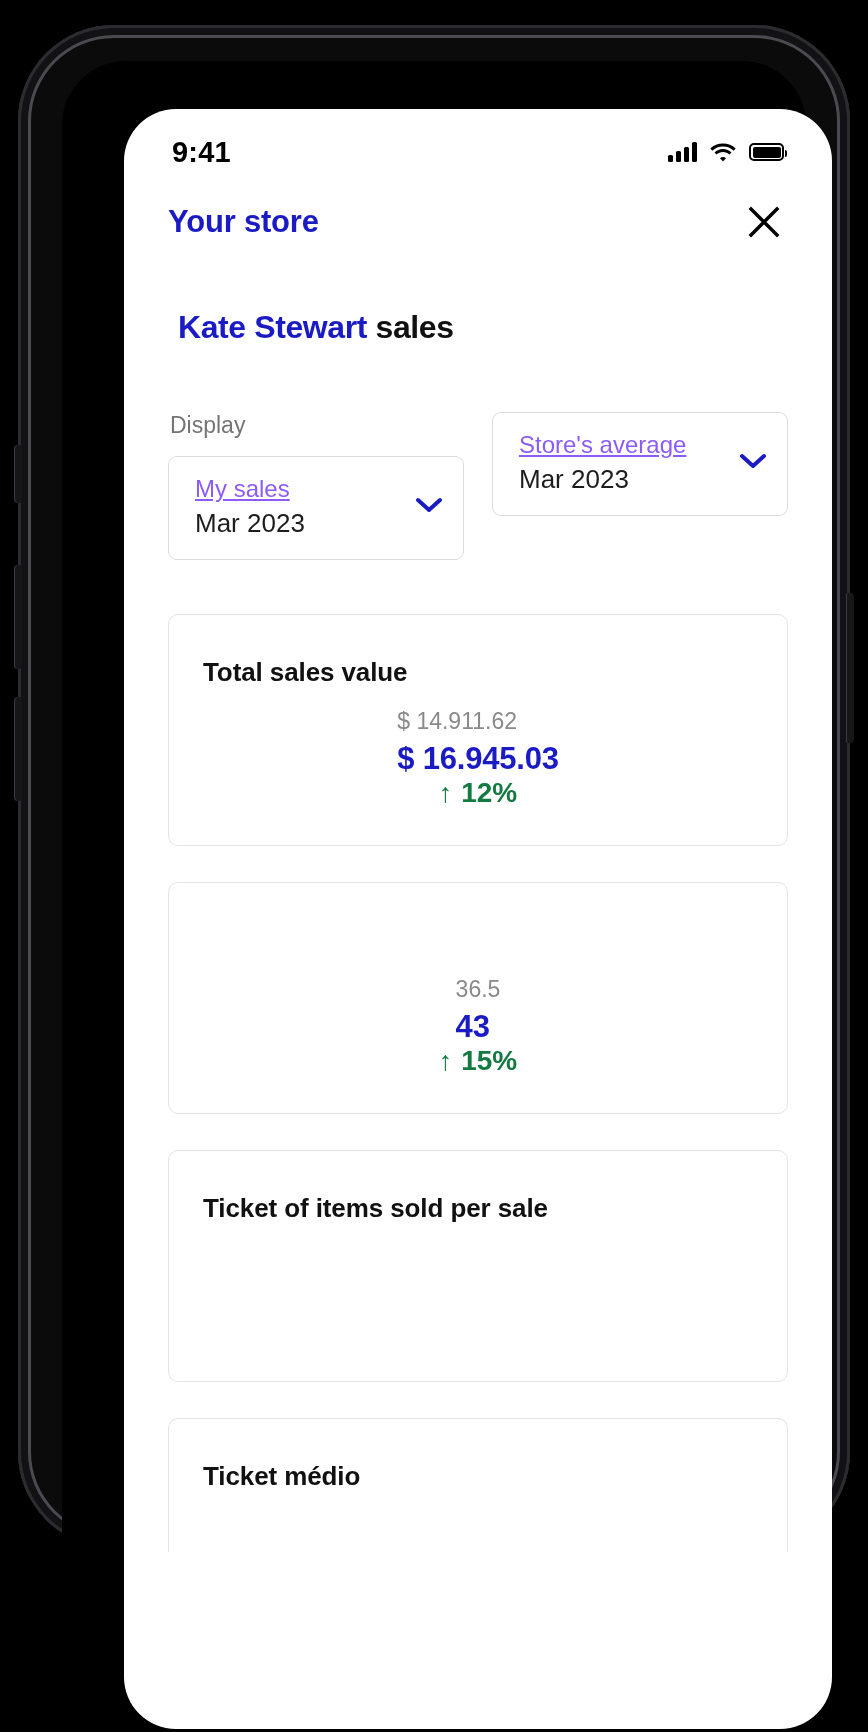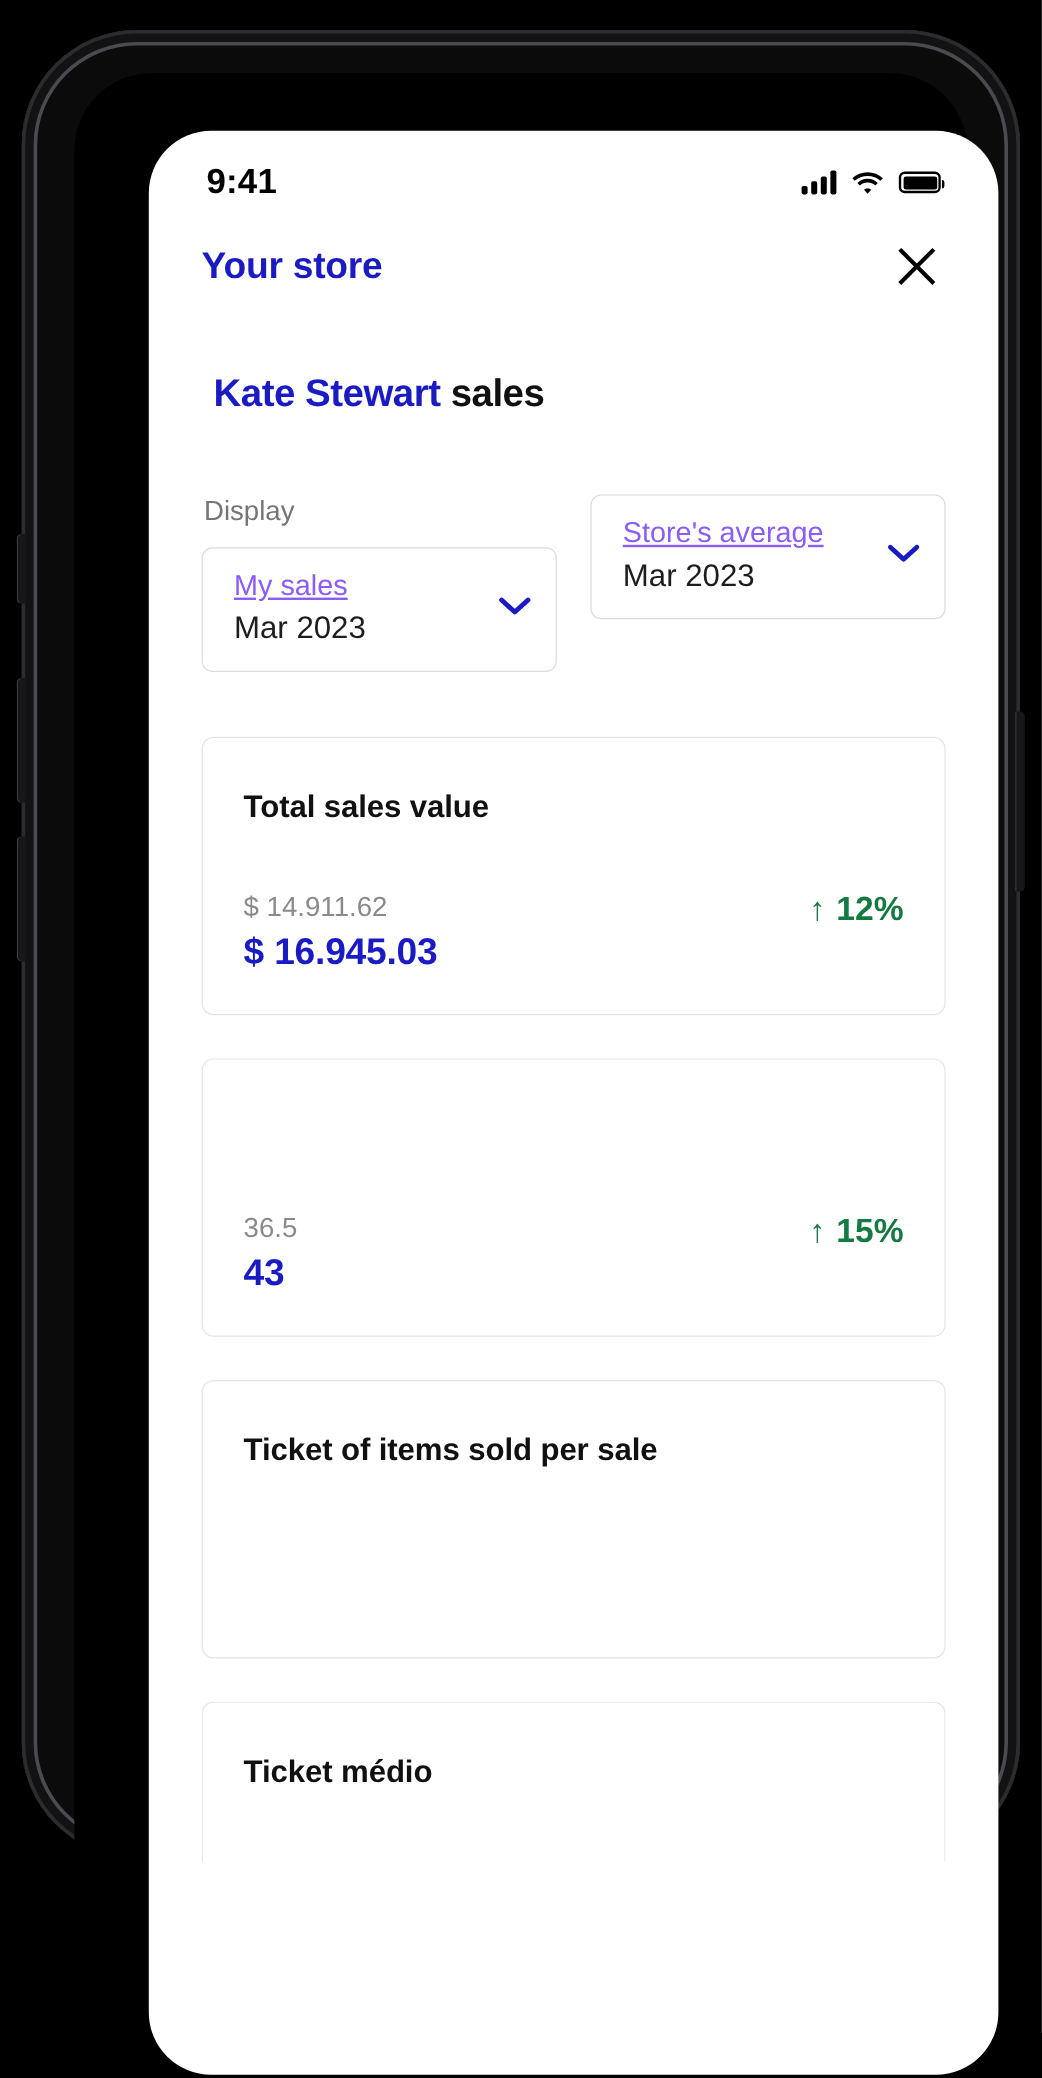--- a/index.html
+++ b/index.html
@@ -151,21 +151,21 @@
     min-height:232px;
     display:flex; flex-direction:column;
     cursor:pointer;
   }
   .card-title {
     font-size:26px; font-weight:700; color:#111;
     letter-spacing:-0.1px;
   }
   .card-body {
     margin-top:auto;
-    display:flex; align-items:flex-start; justify-content:space-between;
+    display:flex; align-items:center; justify-content:space-between;flex-direction:column;
   }
   .card-values { display:flex; flex-direction:column; gap:6px; }
   .compare-value { font-size:23px; color:#8a8a8a; }
   .main-value {
     font-size:31px; font-weight:700; color:#1b1bc4;
     letter-spacing:-0.2px;
   }
   .delta {
     font-size:28px; font-weight:700;
     display:flex; align-items:center; gap:9px;

